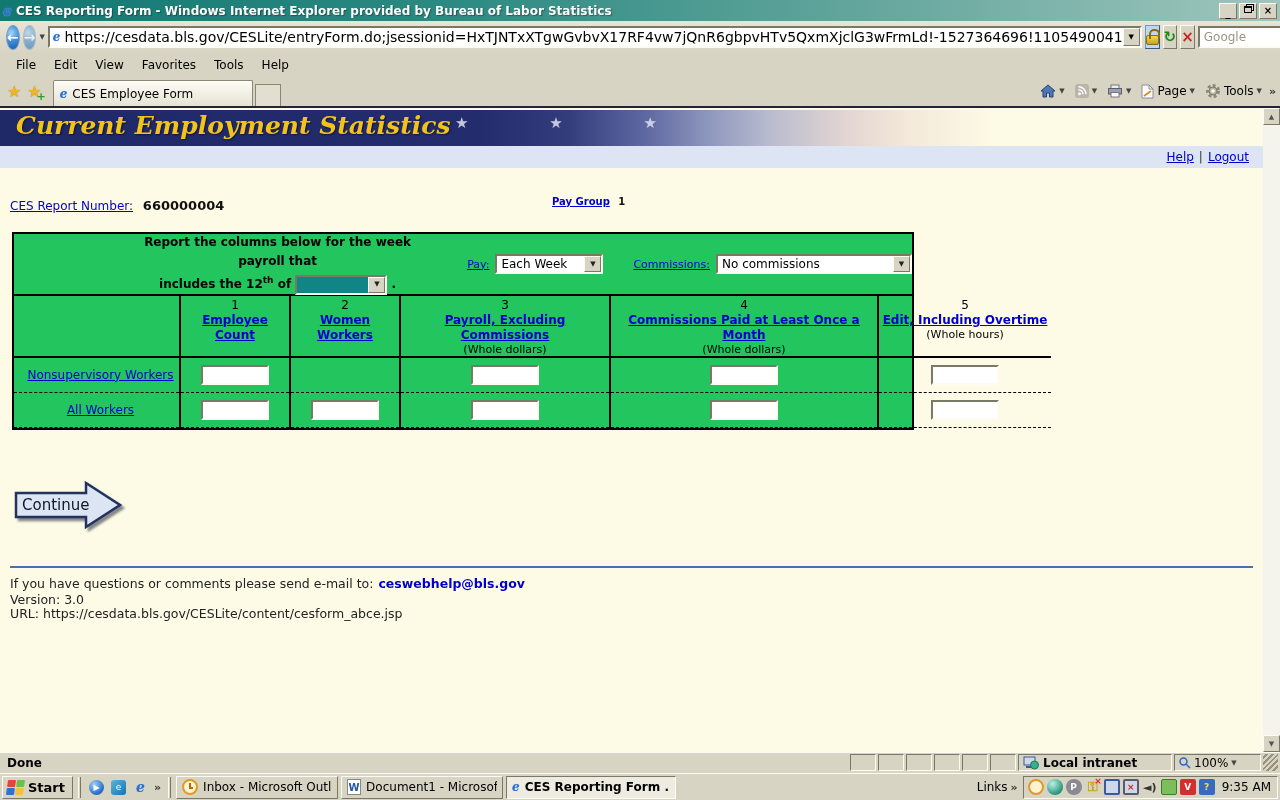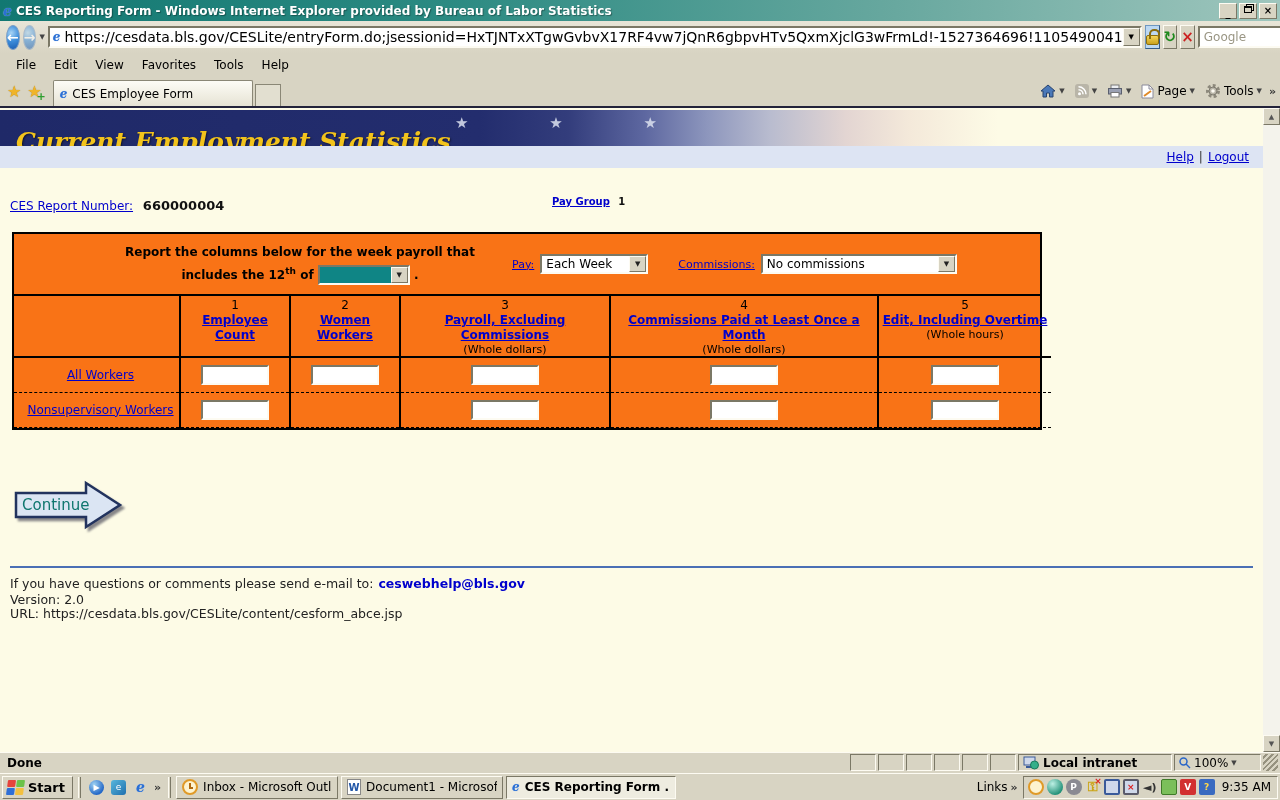--- a/index.html
+++ b/index.html
@@ -76,36 +76,36 @@
   .vscroll { position:absolute; top:0; right:0; width:17px; height:100%; background:#f4f3ec; z-index:5; }
   .sbtn { position:absolute; left:0; width:17px; height:17px; background:#d8d4c3; display:flex;
     align-items:center; justify-content:center; font-size:7px; color:#555; }
   .sbtn.up { top:0; } .sbtn.dn { bottom:0; }
   .pagecontent { position:absolute; top:0; left:0; right:17px; bottom:0; background:#fdfbe6; }
 
   .banner { position:absolute; top:2px; left:0; width:100%; height:36px;
     background:linear-gradient(90deg,#1f2968 0%,#232d6e 38%,#333d7c 45%,#5d67a0 51%,#8d96bd 56%,
       #b9bccf 61%,#e3d5d2 67%,#f4e9da 72%,#fdfbe6 79%,#fdfbe6 100%); }
   .banner .btext { position:absolute; left:16px; top:1px; font-family:"DejaVu Serif", serif; font-style:italic;
-    font-weight:bold; font-size:25px; color:#f2c31c; text-shadow:1px 1px 2px #00000088;margin-top:16px; }
+    font-weight:bold; font-size:25px; color:#f2c31c; text-shadow:1px 1px 2px #00000088; }
   .banner .stars { position:absolute; left:455px; top:4px; color:#dde2f0; opacity:.85; font-size:15px;
     letter-spacing:38px; }
   .helpbar { position:absolute; top:38px; left:0; width:100%; height:22px; background:#dde4f3;
     display:flex; align-items:center; justify-content:flex-end; padding-right:14px; gap:5px; font-size:12px; }
   .bluelink { color:#0000cc; text-decoration:underline; cursor:pointer; }
   .helpbar .sep { color:#333; text-decoration:none; }
 
   .reportrow { position:absolute; top:90px; left:10px; width:1240px; height:20px; }
   .reportrow .rlabel { font-size:12px; }
   .reportrow .rval { font-weight:bold; font-size:13px; color:#111; margin-left:6px; }
   .paygroup { position:absolute; left:542px; top:-2px; font-size:10px; font-weight:bold; }
   .paygroup .pgval { color:#111; margin-left:5px; text-decoration:none; display:inline-block; }
 
   
-  .main-table { position:absolute; top:124px; left:12px; width:1030px; border:2px solid #000; background:#f97316; }
+  .main-table { position:absolute; top:124px; left:12px; width:902px; border:2px solid #000; background:#22c55e; }
   .sec-instructions { height:62px; border-bottom:2px solid #000; display:flex; align-items:center;
     padding-left:110px; }
   .instr-text { width:352px; text-align:center; font-weight:bold; font-size:12px; line-height:19px; }
   .instr-text sup { font-size:9px; }
   .smalllink { font-size:11px; }
   .wsel { display:inline-flex; align-items:center; height:20px; background:#fff; vertical-align:middle;
     border:2px solid; border-color:#7b7866 #fdfbf2 #fdfbf2 #7b7866; }
   .wsel .txt { flex:1; text-align:left; padding:8px 4px; font-size:12px; font-weight:normal; white-space:nowrap;
     overflow:hidden; }
   .wsel .btn { width:17px; align-self:stretch; background:#d8d4c3; display:flex; align-items:center;
@@ -132,21 +132,21 @@
     outline:none; font-family:"DejaVu Sans",sans-serif; font-size:12px; padding:0 3px; }
   .rrow { height:44px; }
   .rcell { border-left:2px solid #000; vertical-align:top; padding-top:2px; }
   .rnote { text-align:center; font-size:11px; line-height:14px; }
   .rsels { display:flex; gap:8px; margin-left:155px; margin-top:1px; }
   .wsel.rs1 { width:276px; } .wsel.rs2 { width:278px; }
 
   
   .continue { position:absolute; top:372px; left:14px; width:110px; height:52px; }
   .continue svg { filter:drop-shadow(3px 3px 1px rgba(40,40,60,.55)); }
-  .continue .clabel { position:absolute; left:8px; top:16px; font-size:15px; color:#0f766e; }
+  .continue .clabel { position:absolute; left:8px; top:16px; font-size:15px; color:#0f172a; }
 
   .rule { position:absolute; top:458px; left:10px; width:1243px; border-top:2px solid #4a6fb5; }
   .fline { position:absolute; left:10px; font-size:12.5px; color:#222; }
   .f1 { top:468px; } .f2 { top:484px; } .f3 { top:498px; }
   .femail { color:#0000cc; font-weight:bold; margin-left:5px; }
 
   
   .statusbar { height:21px; background:#d8d4c3; display:flex; align-items:stretch; padding:1px 2px 2px 2px;
     border-top:1px solid #fdfbf2; gap:2px; }
   .stext { flex:1; font-weight:bold; font-size:12px; display:flex; align-items:center; padding-left:5px; }
@@ -398,51 +398,51 @@
             <a class="bluelink hlink">Commissions Paid at Least Once a Month</a>
             <div class="hsub">(Whole dollars)</div>
           </td>
           <td class="hcell">
             <div class="hnum">5</div>
             <a class="bluelink hlink">Edit, Including Overtime</a>
             <div class="hsub">(Whole hours)</div>
           </td>
         </tr>
         <tr class="drow">
-          <td class="lcell"><a class="bluelink">All Workers</a></td>
-          <td class="dcell"><input class="cinput" style=""></td>
-          <td class="dcell"><input class="cinput" style=""></td>
+          <td class="lcell"><a class="bluelink">Nonsupervisory Workers</a></td>
+          <td class="dcell"><input class="cinput" style=""></td>
+          <td class="dcell"></td>
           <td class="dcell"><input class="cinput" style=""></td>
           <td class="dcell"><input class="cinput" style=""></td>
           <td class="dcell"><input class="cinput" style=""></td>
         </tr>
         <tr class="drow">
-          <td class="lcell"><a class="bluelink">Nonsupervisory Workers</a></td>
-          <td class="dcell"><input class="cinput" style=""></td>
-          <td class="dcell"></td>
+          <td class="lcell"><a class="bluelink">All Workers</a></td>
+          <td class="dcell"><input class="cinput" style=""></td>
+          <td class="dcell"><input class="cinput" style=""></td>
           <td class="dcell"><input class="cinput" style=""></td>
           <td class="dcell"><input class="cinput" style=""></td>
           <td class="dcell"><input class="cinput" style=""></td>
         </tr>
       </tbody>
         </table>
     </div>
 
     <div class="continue">
       <svg width="110" height="52">
         <polygon points="2,13 72,13 72,3 106,25 72,47 72,37 2,37" fill="#dbe5f3" stroke="#22335e" stroke-width="2.5"></polygon>
       </svg>
       <span class="clabel">Continue</span>
     </div>
 
     <div class="rule"></div>
     <div class="fline f1">
       <span>If you have questions or comments please send e-mail to:</span><a class="femail">ceswebhelp@bls.gov</a>
     </div>
-    <div class="fline f2">Version: 2.0</div>
+    <div class="fline f2">Version: 3.0</div>
     <div class="fline f3">URL: https://cesdata.bls.gov/CESLite/content/cesform_abce.jsp</div>
 
   </div>
 </div>
 
 <div class="statusbar">
   <span class="stext">Done</span>
   <span class="spane sunken"></span>
   <span class="spane sunken"></span>
   <span class="spane sunken"></span>

